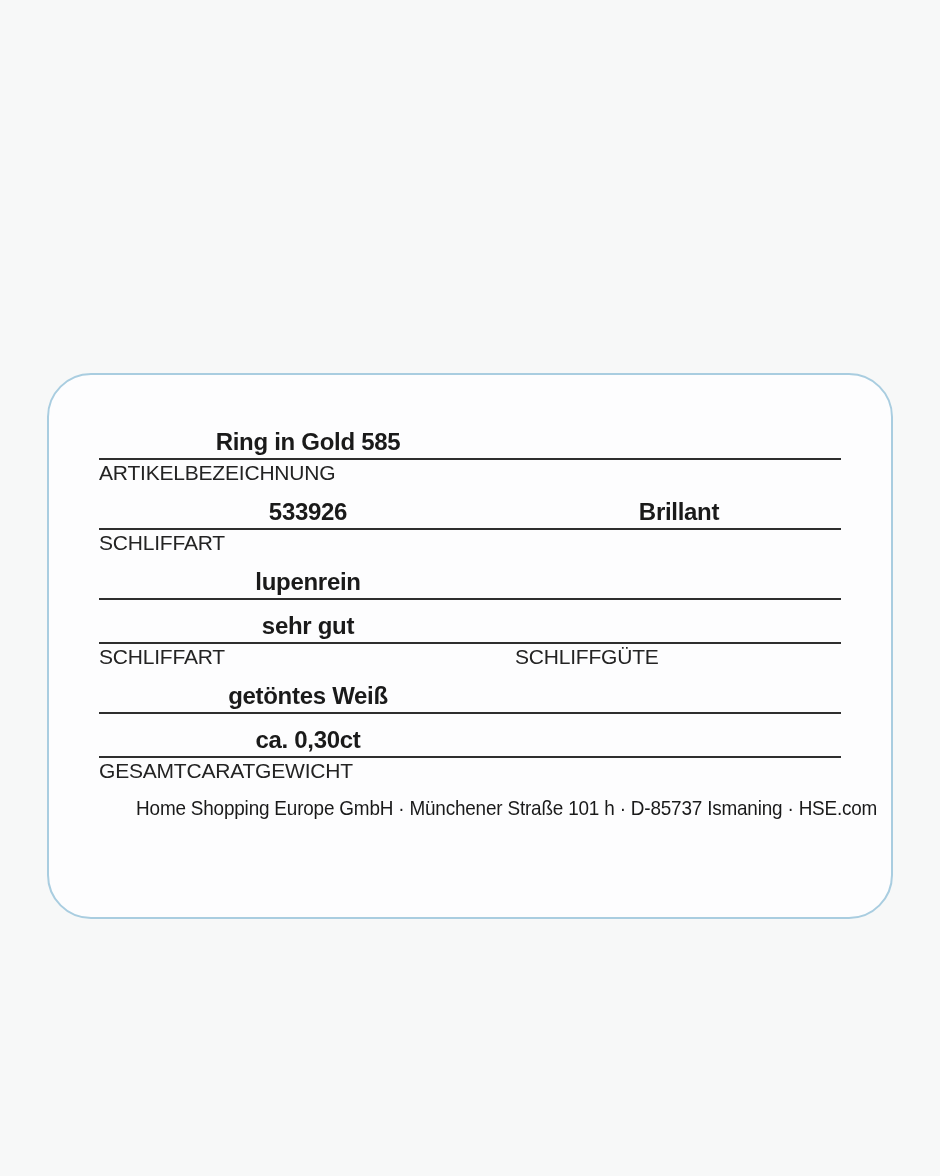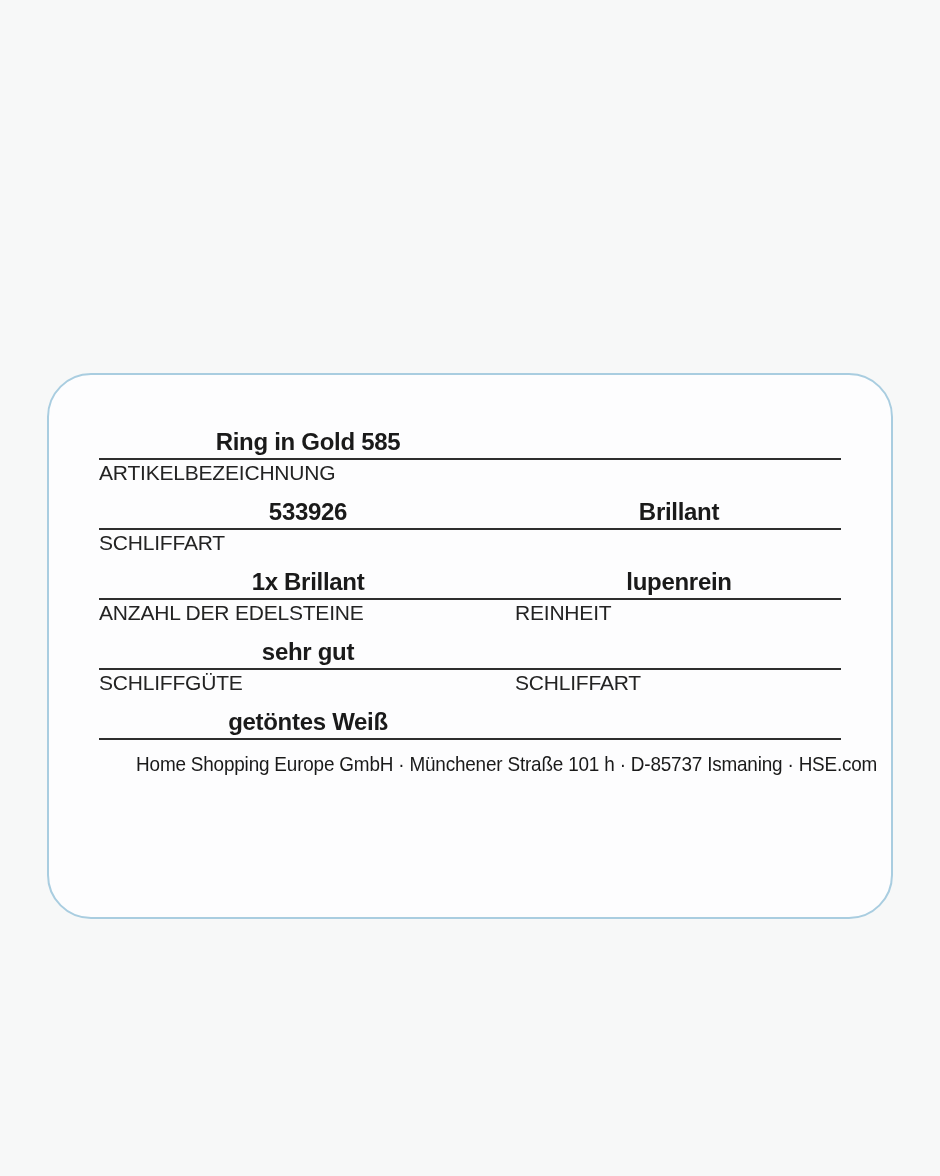--- a/index.html
+++ b/index.html
@@ -87,44 +87,48 @@
       <div class="value">Brillant</div>
     </div>
     <div class="rule"></div>
     <div class="cols">
       <div class="label">SCHLIFFART</div>
     </div>
   </div>
 
   <div class="spec-row">
     <div class="cols">
-      <div class="value">1x Brillant</div>
       <div class="value">lupenrein</div>
     </div>
     <div class="rule"></div>
-    <div class="cols">
-      <div class="label">ANZAHL DER EDELSTEINE</div>
-      <div class="label">REINHEIT</div>
-    </div>
   </div>
 
   <div class="spec-row">
     <div class="cols">
       <div class="value">sehr gut</div>
     </div>
     <div class="rule"></div>
     <div class="cols">
+      <div class="label">SCHLIFFART</div>
       <div class="label">SCHLIFFGÜTE</div>
-      <div class="label">SCHLIFFART</div>
     </div>
   </div>
 
   <div class="spec-row">
     <div class="cols">
       <div class="value">getöntes Weiß</div>
     </div>
     <div class="rule"></div>
   </div>
 
+  <div class="spec-row">
+    <div class="cols">
+      <div class="value">ca. 0,30ct</div>
+    </div>
+    <div class="rule"></div>
+    <div class="cols">
+      <div class="label">GESAMTCARATGEWICHT</div>
+    </div>
+  </div>
 
   <div class="footer">Home Shopping Europe GmbH · Münchener Straße 101 h · D-85737 Ismaning · HSE.com</div>
 
 </div>
 
 </body></html>

